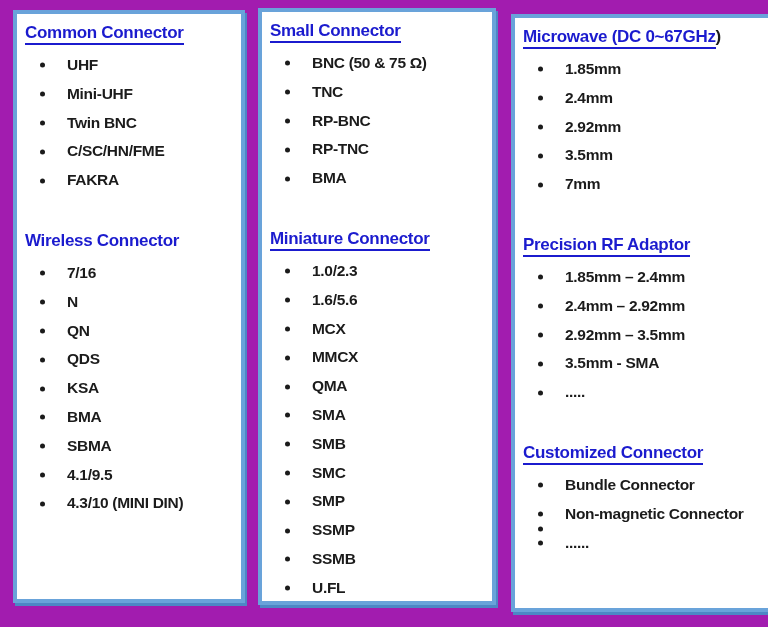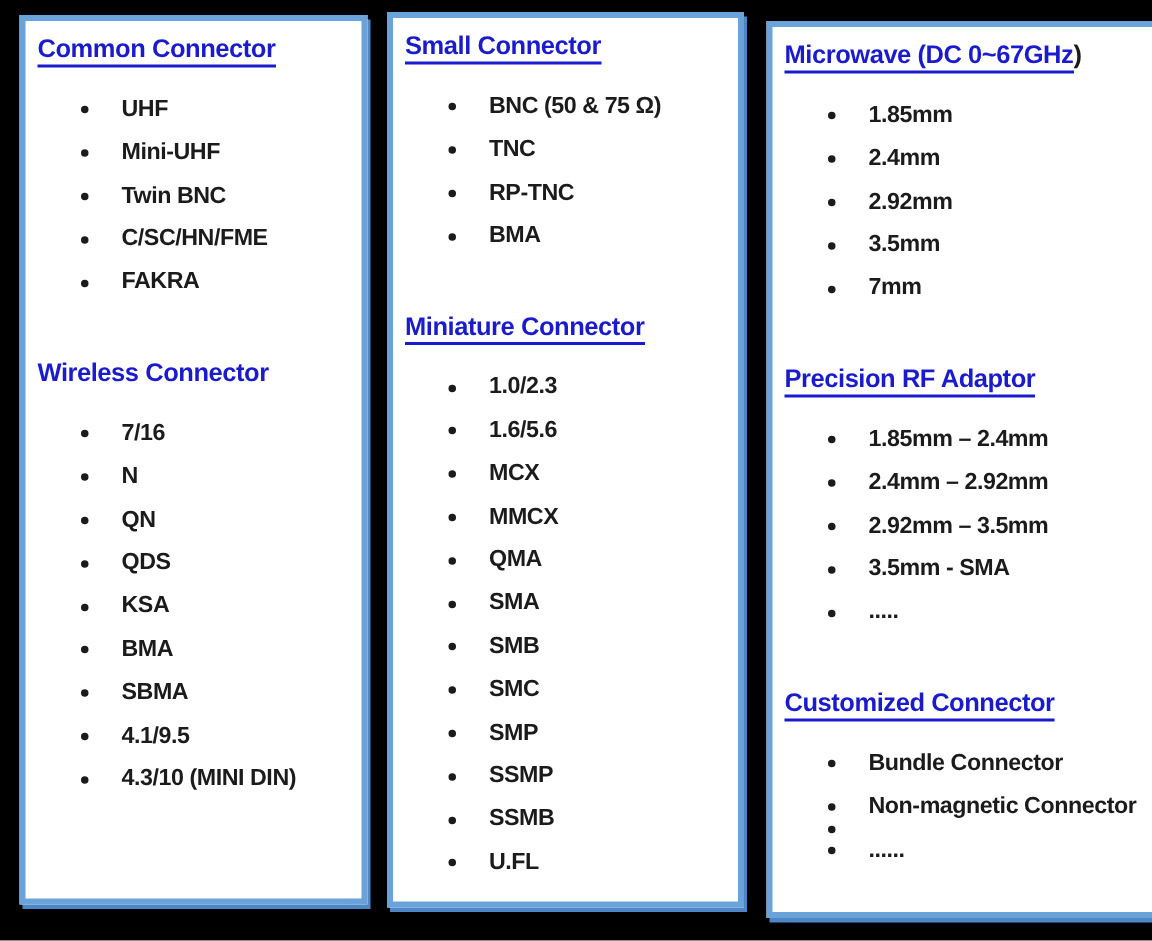--- a/index.html
+++ b/index.html
@@ -5,21 +5,21 @@
   html, body {
     margin: 0;
     padding: 0;
     background: #ffffff;
     font-family: "Liberation Sans", "DejaVu Sans", sans-serif;
   }
   .canvas {
     position: relative;
     width: 768px;
     height: 627px;
-    background: #000000;
+    background: #a21caf;
     overflow: hidden;
   }
   .panel {
     position: absolute;
     box-sizing: border-box;
     background: #ffffff;
     border: 4px solid var(--border-color, #69a3da);
     box-shadow: 2px 3px 0 0 var(--shadow-color, #4d87c5);
     padding: 6px 4px 0 8px;
     overflow: hidden;
@@ -42,21 +42,21 @@
   }
   .hd-text { color: var(--heading-color, #1b1bce); }
   .hd-text.underlined {
     border-bottom: 2px solid var(--heading-color, #1b1bce);
     padding-bottom: 1px;
   }
   .hd-suffix { color: var(--item-color, #1b1b1b); }
 
   ul.items {
     list-style: none;
-    margin: 14px;
+    margin: 0;
     padding: 0;
   }
   li.item {
     position: relative;
     padding-left: 42px;
     font-size: 15.5px;
     font-weight: bold;
     line-height: 28.8px;
     letter-spacing: -0.3px;
     color: var(--item-color, #1b1b1b);
@@ -102,20 +102,21 @@
           <li class="item"><span class="bullet"></span><span class="label">4.3/10 (MINI DIN)</span></li>
         </ul>
       </div>
     </section>
   <section class="panel" id="panel-1">
       <div class="section">
         <h2 class="sec-heading"><span class="hd-text underlined">Small Connector</span></h2>
         <ul class="items">
           <li class="item"><span class="bullet"></span><span class="label">BNC (50 &amp; 75 Ω)</span></li>
           <li class="item"><span class="bullet"></span><span class="label">TNC</span></li>
+          <li class="item"><span class="bullet"></span><span class="label">RP-BNC</span></li>
           <li class="item"><span class="bullet"></span><span class="label">RP-TNC</span></li>
           <li class="item"><span class="bullet"></span><span class="label">BMA</span></li>
         </ul>
       </div>
       <div class="section">
         <h2 class="sec-heading"><span class="hd-text underlined">Miniature Connector</span></h2>
         <ul class="items">
           <li class="item"><span class="bullet"></span><span class="label">1.0/2.3</span></li>
           <li class="item"><span class="bullet"></span><span class="label">1.6/5.6</span></li>
           <li class="item"><span class="bullet"></span><span class="label">MCX</span></li>

